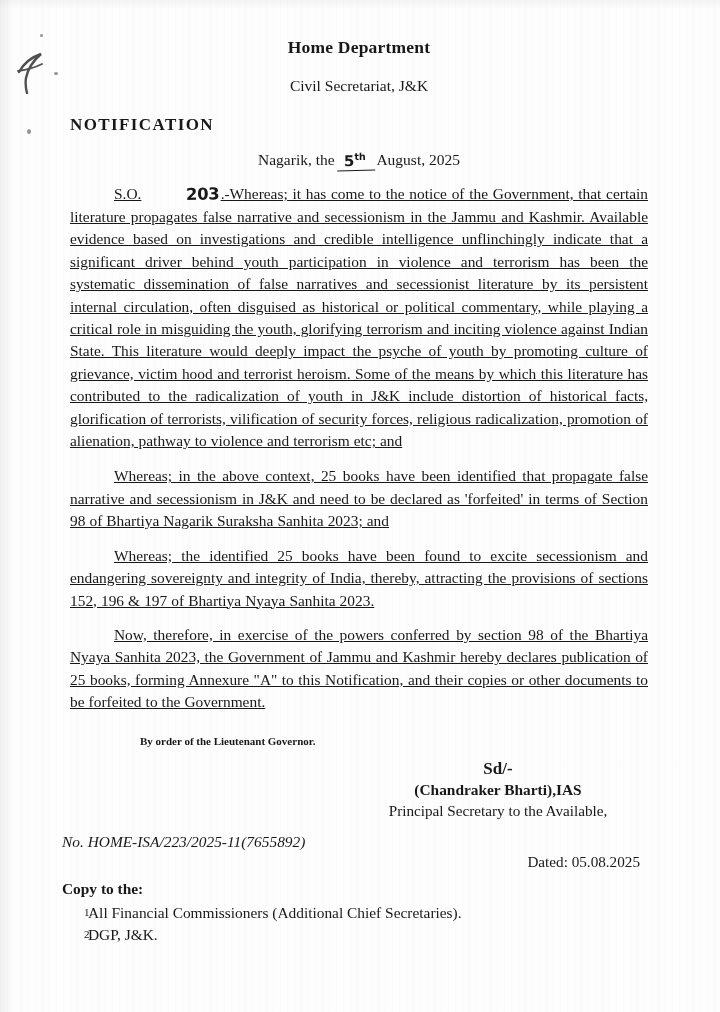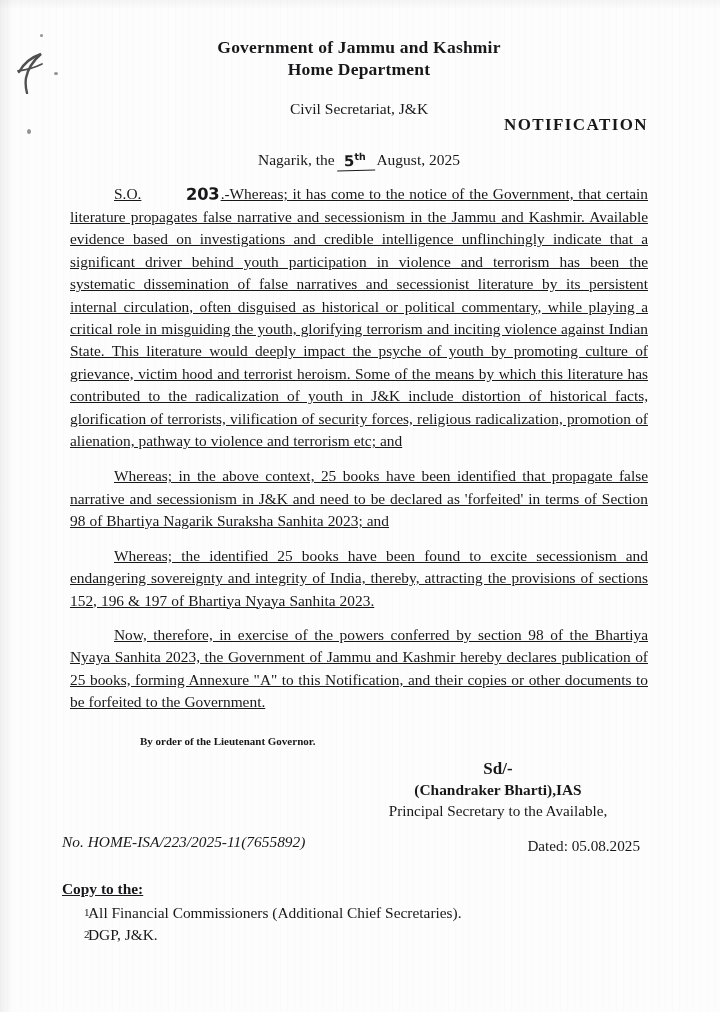--- a/index.html
+++ b/index.html
@@ -67,21 +67,21 @@
     font-weight: normal;
     line-height: 1.35;
     margin-top: 18px;
   }
 
   .notification-title {
     position: absolute;
     left: 70px;
     top: 115px;
     width: 578px;
-    text-align: right;
+    text-align: left;
     font-size: 17px;
     font-weight: bold;
     letter-spacing: 1.4px;
   }
 
   .dateline {
     position: absolute;
     left: 70px;
     top: 150px;
     width: 578px;
@@ -177,36 +177,35 @@
   .ref-no {
     position: absolute;
     left: 0;
     top: 0;
     font-size: 15.4px;
     font-style: italic;
   }
   .ref-date {
     position: absolute;
     right: 8px;
-    top: 4px;
+    top: 20px;
     font-size: 15.2px;
     text-align: center;
   }
 
   .copy-block {
     position: absolute;
     left: 62px;
     top: 880px;
     width: 586px;
   }
   .copy-title {
     font-size: 15.4px;
     font-weight: bold;
     margin-bottom: 4px;
-    text-decoration: underline;
   }
   .copy-list {
     margin: 0;
     padding: 0;
     list-style: none;
   }
   .copy-item {
     font-size: 15.4px;
     line-height: 1.42;
     padding-left: 26px;
@@ -250,21 +249,20 @@
 
   <svg class="margin-mark" viewBox="0 0 34 46">
     <path d="M5 24 C10 15, 18 9, 27 6 C20 12, 14 20, 12 30 C11 36, 12 41, 13 45" stroke="#2b2b2b" stroke-width="2.4" fill="none" stroke-linecap="round"></path>
     <path d="M4 23 C12 22, 20 20, 28 16" stroke="#2b2b2b" stroke-width="1.8" fill="none" stroke-linecap="round"></path>
   </svg>
   <div class="margin-dot dot-a"></div>
   <div class="margin-dot dot-b"></div>
   <div class="margin-dot dot-c"></div>
 
   <div class="header-block">
-    <div class="org-line-1">Government of Jammu and Kashmir</div>
     <div class="org-line-2">Home Department</div>
     <div class="org-line-3">Civil Secretariat, J&amp;K</div>
   </div>
 
   <div class="notification-title">NOTIFICATION</div>
 
   <div class="dateline">
     <span>Nagarik, the</span><span class="hand-date"><span>5</span><span class="sup">th</span></span><span>August, 2025</span>
   </div>
 

